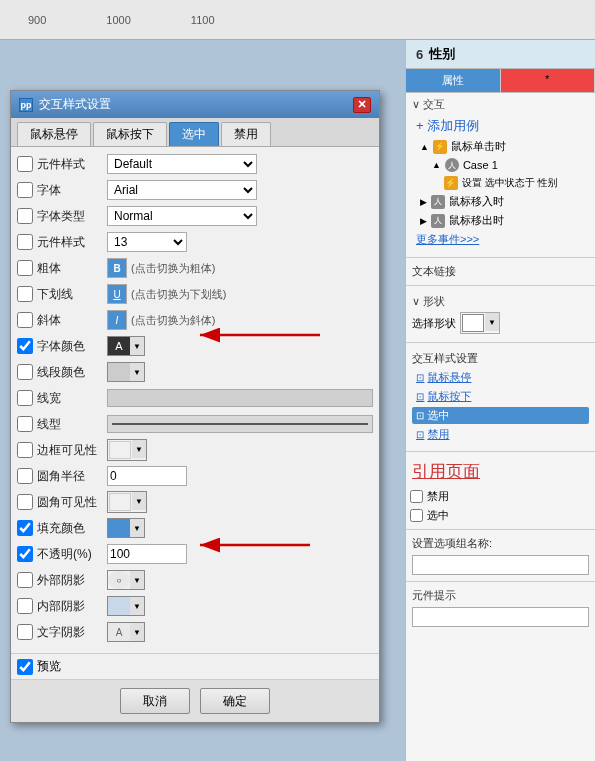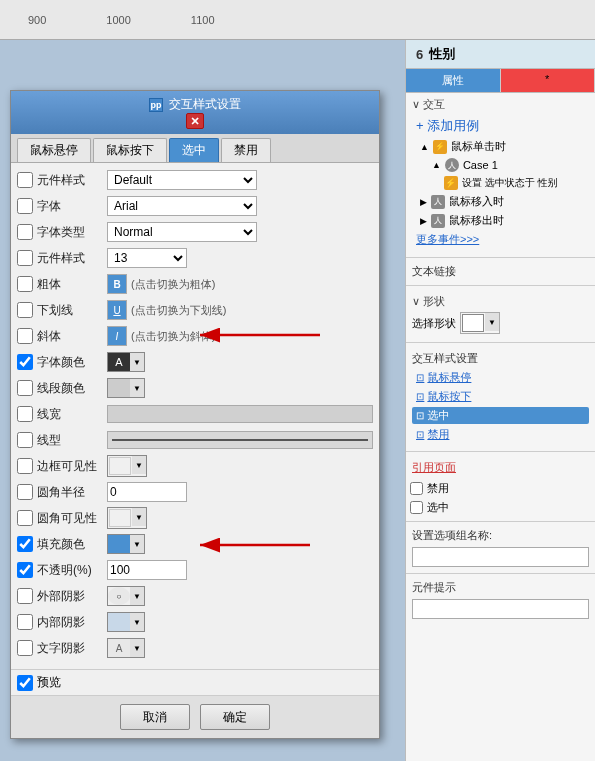--- a/index.html
+++ b/index.html
@@ -43,21 +43,20 @@
     }
 
     .dialog-titlebar {
       background: linear-gradient(to bottom, #6a9fd8, #4a7fb8);
       color: white;
       padding: 5px 8px;
       display: flex;
       justify-content: space-between;
       align-items: center;
       font-size: 12px;
-      flex-direction: column;
     }
     .dialog-titlebar-left {
       display: flex;
       align-items: center;
       gap: 6px;
     }
     .dialog-icon {
       width: 14px;
       height: 14px;
       background: #4488cc;
@@ -352,21 +351,21 @@
     }
     .interaction-link.selected {
       background: #4a90d0;
       color: white;
       text-decoration: none;
       border-radius: 2px;
     }
 
     .reference-section {
       padding: 4px 6px;
-      font-size: 11px;
+      font-size: 17px;
       text-decoration: underline;
     }
     .reference-link {
       color: #cc3333;
       text-decoration: underline;
       cursor: pointer;
     }
 
     .checkbox-row {
       display: flex;

